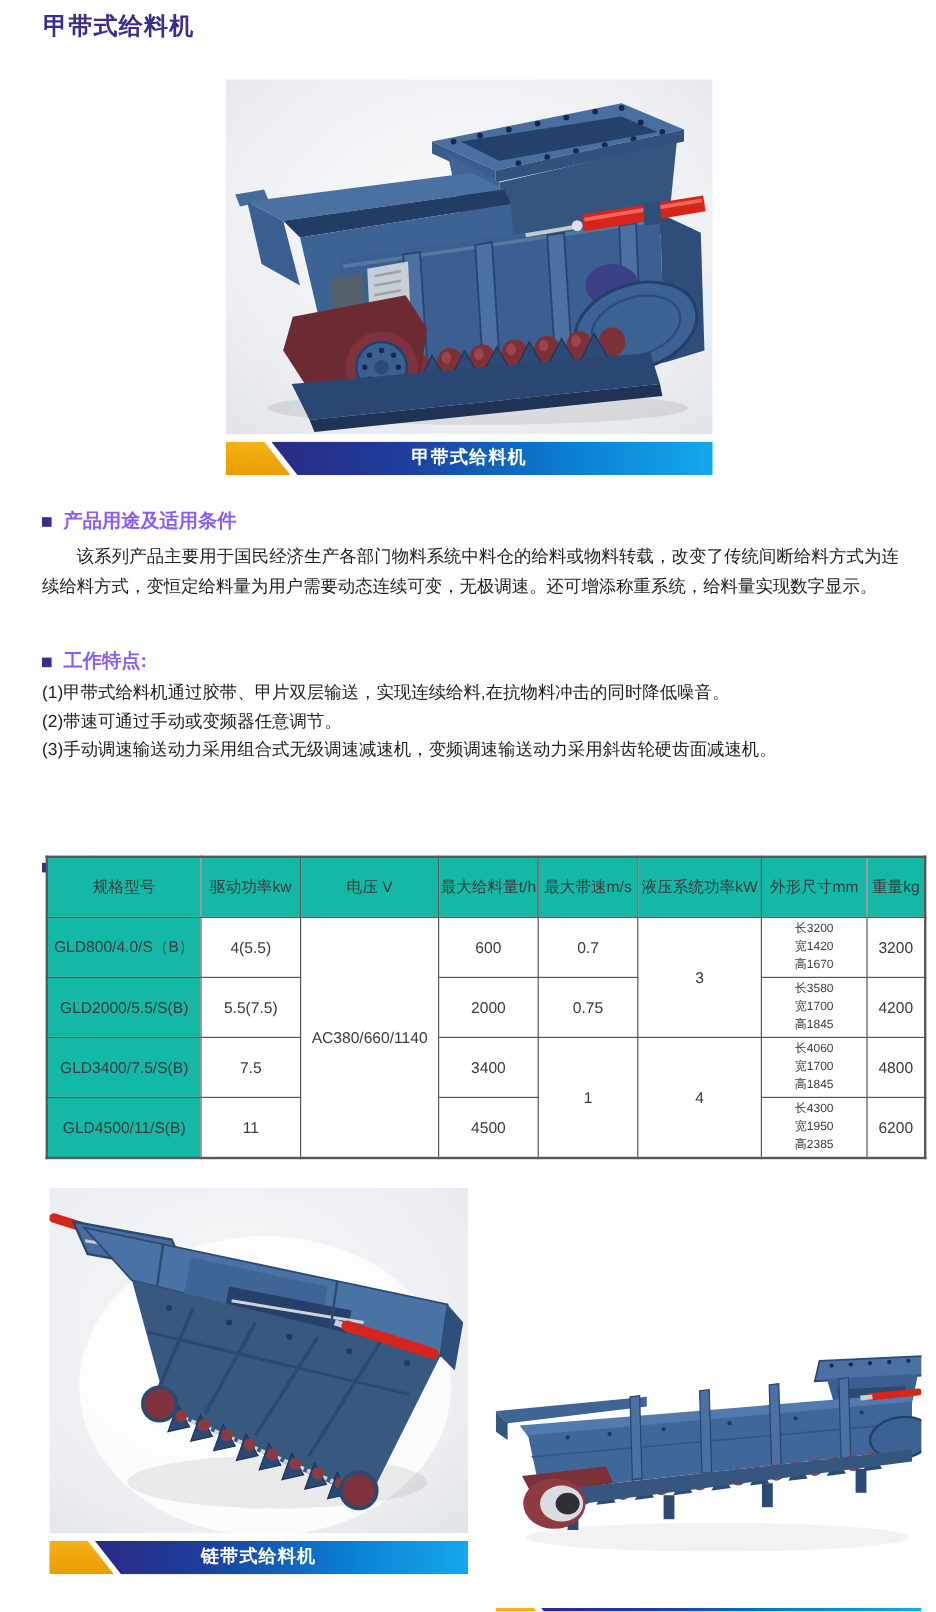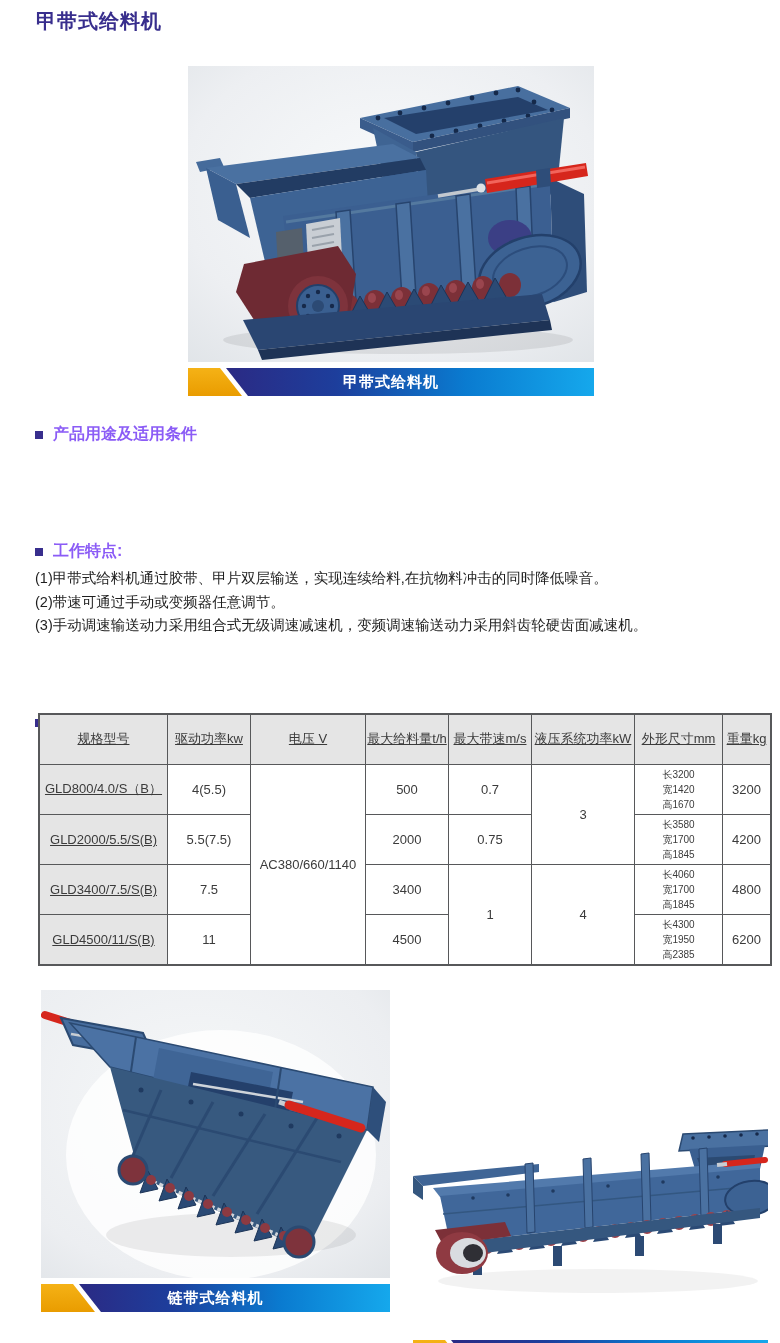--- a/index.html
+++ b/index.html
@@ -45,21 +45,21 @@
     line-height:23.5px;color:#1e1e1e;}
   .feature-list div{white-space:nowrap;}
 
   
   .specs-table{position:absolute;left:38px;top:713px;border-collapse:collapse;
     table-layout:fixed;width:707px;border:2px solid #57585a;}
   .specs-table td{border:1.5px solid #57585a;text-align:center;vertical-align:middle;
     font-size:13px;color:#3b3b3b;padding:2px 1px;overflow:hidden;}
   .specs-table tr{height:49px;}
   .specs-table tr.hrow{height:50px;}
-  .specs-table td.blue{background:#e5e5e5;text-decoration:underline;}
+  .specs-table td.blue{background:#14b8a6;}
   .dims div{font-size:10px;line-height:15px;}
 
   .c0{width:125px;} .c1{width:80px;margin-left:28px;} .c2{width:112px;} .c3{width:80px;}
   .c4{width:80px;} .c5{width:100px;} .c6{width:85px;} .c7{width:45px;}
 </style>
 </head>
 <body>
 
 <div class="page">
 
@@ -184,20 +184,21 @@
       <span class="banner-yellow"></span>
       <span class="banner-bar"></span>
       <span class="banner-label">甲带式给料机</span>
     </div>
   </div>
 
   <div class="sec-head sec-usage">
     <span class="bullet"></span>
     <span>产品用途及适用条件</span>
   </div>
+  <p class="usage-para">该系列产品主要用于国民经济生产各部门物料系统中料仓的给料或物料转载，改变了传统间断给料方式为连续给料方式，变恒定给料量为用户需要动态连续可变，无极调速。还可增添称重系统，给料量实现数字显示。</p>
 
   <div class="sec-head sec-features">
     <span class="bullet"></span>
     <span>工作特点:</span>
   </div>
   <div class="feature-list">
     <div>(1)甲带式给料机通过胶带、甲片双层输送，实现连续给料,在抗物料冲击的同时降低噪音。</div>
     <div>(2)带速可通过手动或变频器任意调节。</div>
     <div>(3)手动调速输送动力采用组合式无级调速减速机，变频调速输送动力采用斜齿轮硬齿面减速机。</div>
   </div>
@@ -216,21 +217,21 @@
       <td class="blue c3">最大给料量t/h</td>
       <td class="blue c4">最大带速m/s</td>
       <td class="blue c5">液压系统功率kW</td>
       <td class="blue c6">外形尺寸mm</td>
       <td class="blue c7">重量kg</td>
     </tr>
     <tr>
       <td class="blue">GLD800/4.0/S（B）</td>
       <td>4(5.5)</td>
       <td rowspan="4">AC380/660/1140</td>
-      <td>500</td>
+      <td>600</td>
       <td>0.7</td>
       <td rowspan="2">3</td>
       <td class="dims">
         <div>长3200</div>
         <div>宽1420</div>
         <div>高1670</div>
       </td>
       <td>3200</td>
     </tr>
     <tr>

